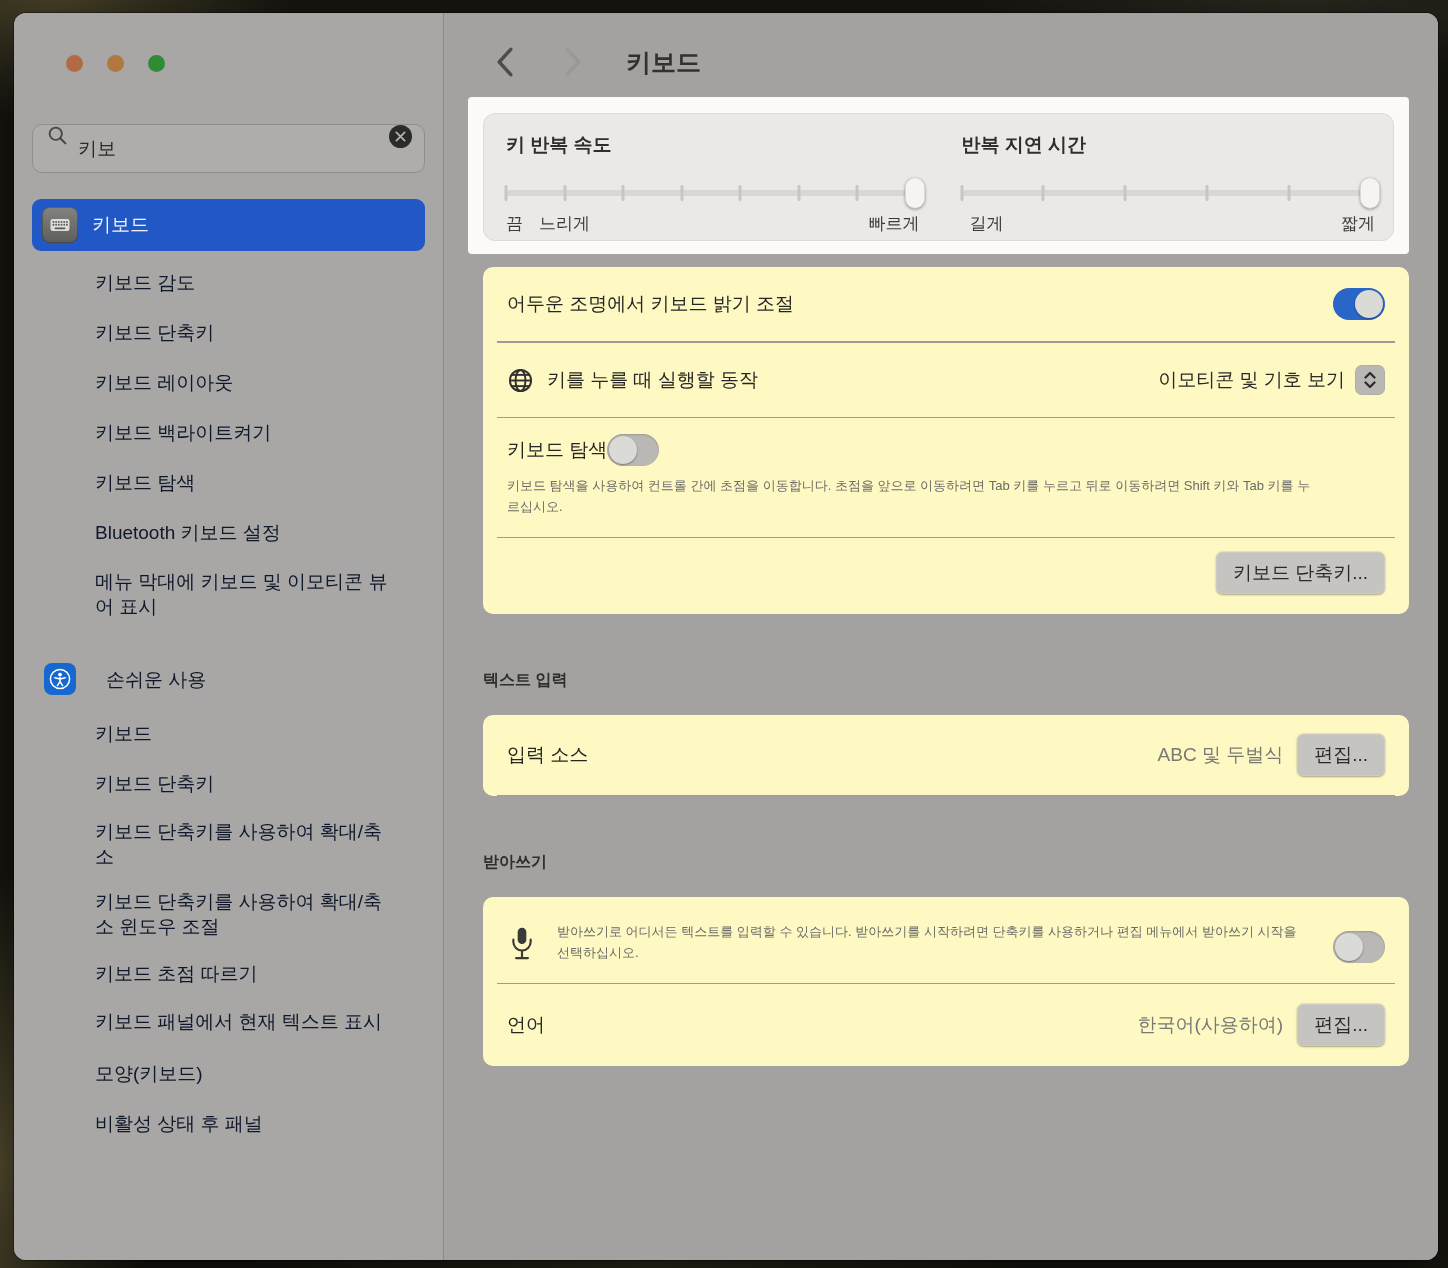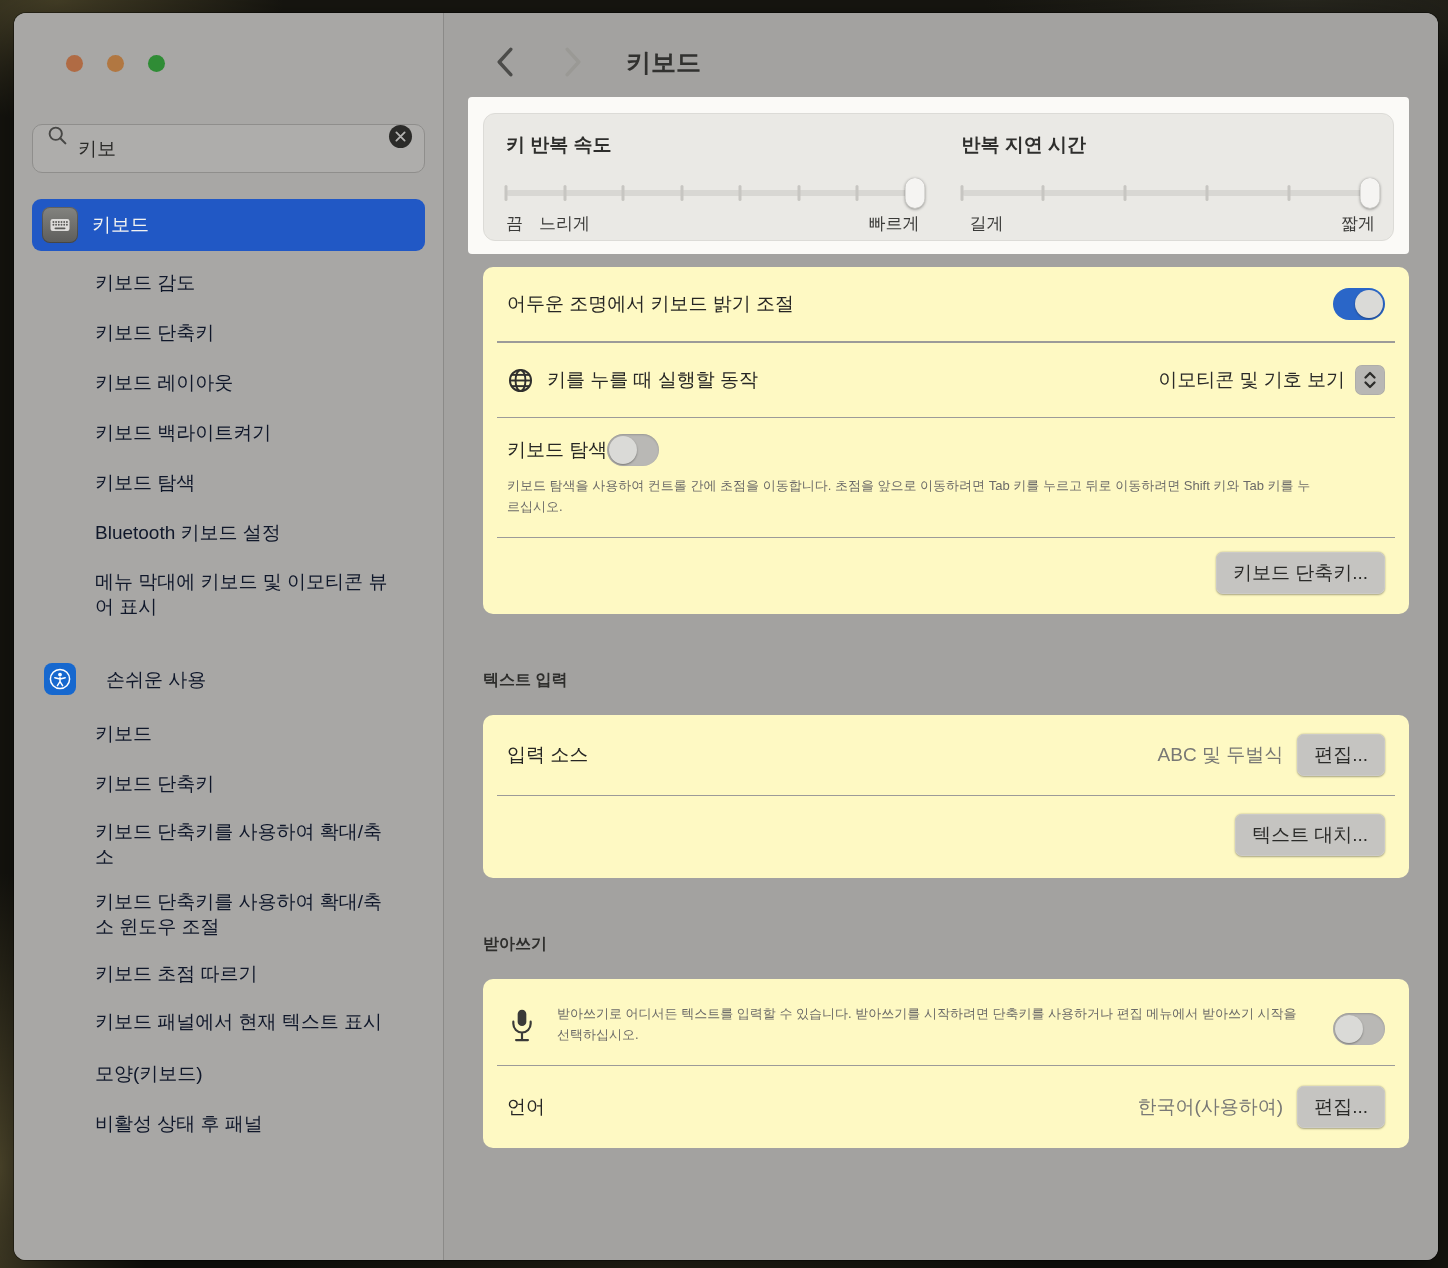--- a/index.html
+++ b/index.html
@@ -323,23 +323,20 @@
 
     <h2 class="shead">텍스트 입력</h2>
     <div class="panel">
       <div class="row" style="min-height:80px">
         <span class="lbl">입력 소스</span>
         <span class="spacer"></span>
         <span class="value">ABC 및 두벌식</span>
         <button class="btn">편집...</button>
       </div>
       <div class="divider"></div>
-      <div class="btnrow" style="padding:18px 24px 22px">
-        <button class="btn">텍스트 대치...</button>
-      </div>
     </div>
 
     <h2 class="shead">받아쓰기</h2>
     <div class="panel">
       <div class="dictrow">
         <span class="mic">
           <svg width="26" height="38" viewBox="0 0 24 34" fill="none" stroke="#3a3a38" stroke-width="2">
             <rect x="8" y="2" width="8" height="15" rx="4" fill="#3a3a38" stroke="none"></rect>
             <path d="M4 13 v2 a8 8 0 0 0 16 0 v-2" stroke-linecap="round"></path>
             <line x1="12" y1="23.5" x2="12" y2="29"></line>

